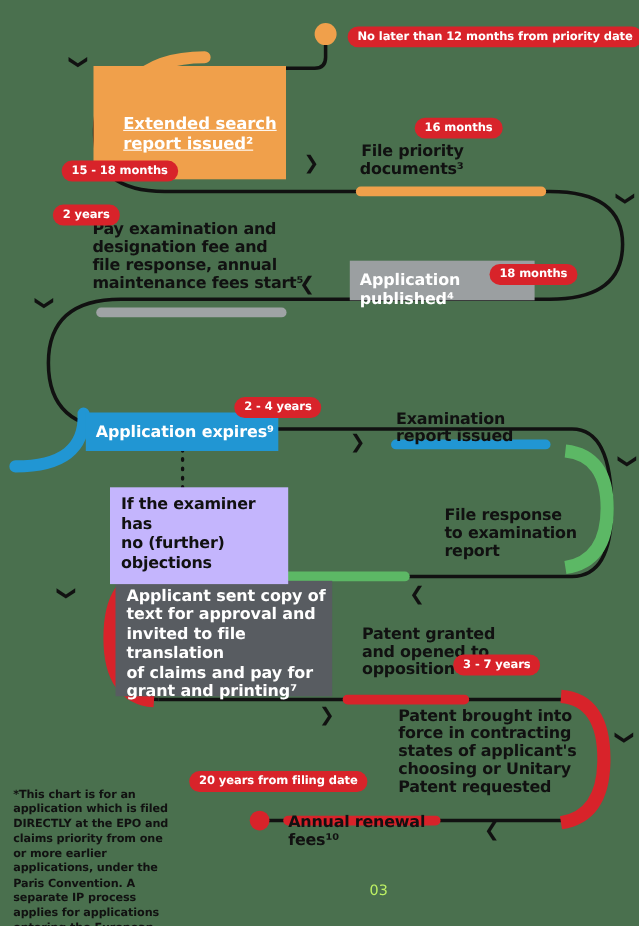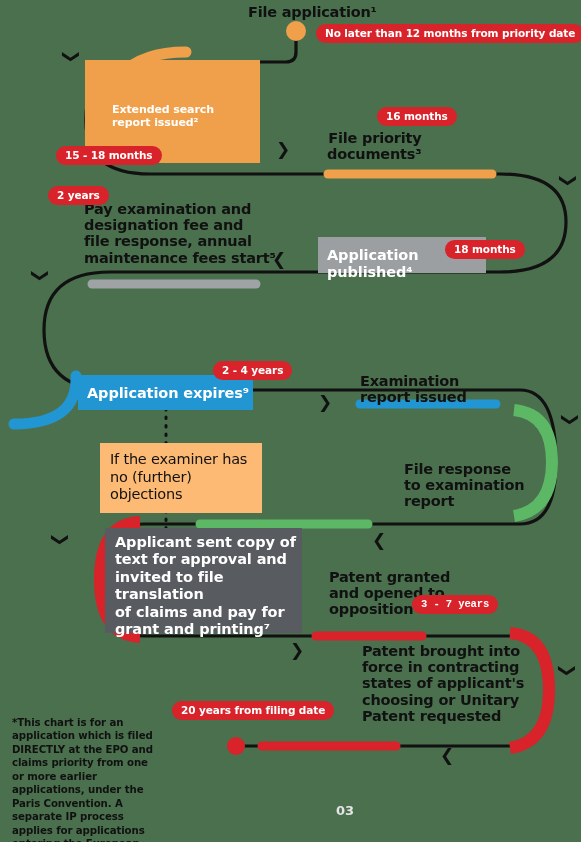--- a/index.html
+++ b/index.html
@@ -16,28 +16,28 @@
        letter-spacing:-0.2px;white-space:pre-line;}
   .lbl.md{font-size:14.5px;}
 
   .boxlabel{position:absolute;color:#ffffff;font-weight:bold;line-height:1.2;
             white-space:pre-line;letter-spacing:-0.1px;}
 
   .pill{position:absolute;background:#d8232a;color:#ffffff;border-radius:999px;
         font-size:10.5px;font-weight:bold;padding:3px 9px 4px 9px;white-space:nowrap;
         letter-spacing:-0.1px;}
 
-  .whitebox{position:absolute;background:#fdba74;color:#111111;font-weight:normal;
+  .whitebox{position:absolute;background:#c4b5fd;color:#111111;font-weight:bold;
             font-size:14.5px;line-height:1.22;padding:8px 10px 9px 10px;
             white-space:pre-line;letter-spacing:-0.2px;}
 
   .footnote{position:absolute;color:#111111;font-size:10.2px;font-weight:bold;
             line-height:1.32;white-space:pre-line;width:150px;letter-spacing:-0.1px;}
 
-  .pageno{position:absolute;color:#e5e5e5;font-size:13px;font-weight:bold;}
+  .pageno{position:absolute;color:#bef264;font-size:13px;font-weight:normal;}
 
   .chev{position:absolute;color:#111111;font-weight:bold;line-height:1;}
 </style>
 </head>
 <body>
 
 <div id="stage">
 
   <svg id="flow" viewBox="0 0 581 842">
 
@@ -98,34 +98,33 @@
   </svg>
 
   <div style="position:absolute;left:85px;top:60px;width:175px;height:103px;background:#f0a04b;"></div>
 
   <div style="position:absolute;left:318px;top:237px;width:168px;height:36px;background:#9b9fa1;"></div>
 
   <div style="position:absolute;left:78px;top:375px;width:175px;height:35px;background:#2196d3;"></div>
 
   <div style="position:absolute;left:105px;top:528px;width:197px;height:105px;background:#585c61;"></div>
 
-  <div class="boxlabel" style="left:112px;top:103px;width:150px;font-size:11px;">Extended search
+  <div class="boxlabel" style="left:112px;top:103px;width:150px;font-size:15px;text-decoration:underline;">Extended search
 report issued²</div>
 
   <div class="boxlabel" style="left:327px;top:247px;width:170px;font-size:14.5px;">Application published⁴</div>
 
   <div class="boxlabel" style="left:87px;top:385px;width:170px;font-size:14.5px;">Application expires⁹</div>
 
   <div class="boxlabel" style="left:115px;top:534px;width:186px;font-size:14.5px;">Applicant sent copy of
 text for approval and
 invited to file translation
 of claims and pay for
 grant and printing⁷</div>
 
-  <div class="lbl md" style="left:248px;top:4px;">File application¹</div>
 
   <div class="lbl md" style="left:327px;top:130px;text-align:right;">File priority
 documents³</div>
 
   <div class="lbl md" style="left:84px;top:201px;">Pay examination and
 designation fee and
 file response, annual
 maintenance fees start⁵</div>
 
   <div class="lbl md" style="left:360px;top:373px;">Examination
@@ -139,37 +138,39 @@
 and opened to
 opposition⁸</div>
 
   <div class="lbl md" style="left:362px;top:643px;">Patent brought into
 force in contracting
 states of applicant's
 choosing or Unitary
 Patent requested</div>
 
 
+  <div class="lbl md" style="left:262px;top:740px;">Annual renewal
+fees¹⁰</div>
 
   <div class="whitebox" style="left:100px;top:443px;width:142px;">If the examiner has
 no (further) objections</div>
 
   <div class="pill" style="left:316px;top:24px;">No later than 12 months from priority date</div>
 
   <div class="pill" style="left:56px;top:146px;">15 - 18 months</div>
 
   <div class="pill" style="left:377px;top:107px;">16 months</div>
 
   <div class="pill" style="left:48px;top:186px;">2 years</div>
 
   <div class="pill" style="left:445px;top:240px;">18 months</div>
 
   <div class="pill" style="left:213px;top:361px;">2 - 4 years</div>
 
-  <div class="pill" style="left:412px;top:595px;font-family:Liberation Mono, monospace;">3 - 7 years</div>
+  <div class="pill" style="left:412px;top:595px;">3 - 7 years</div>
 
   <div class="pill" style="left:172px;top:701px;">20 years from filing date</div>
 
   <div class="chev" style="left:64px;top:48px;font-size:17px;transform:rotate(90deg);">❯</div>
 
   <div class="chev" style="left:276px;top:141px;font-size:17px;">❯</div>
 
   <div class="chev" style="left:561px;top:172px;font-size:17px;transform:rotate(90deg);">❯</div>
 
   <div class="chev" style="left:272px;top:251px;font-size:17px;">❮</div>

